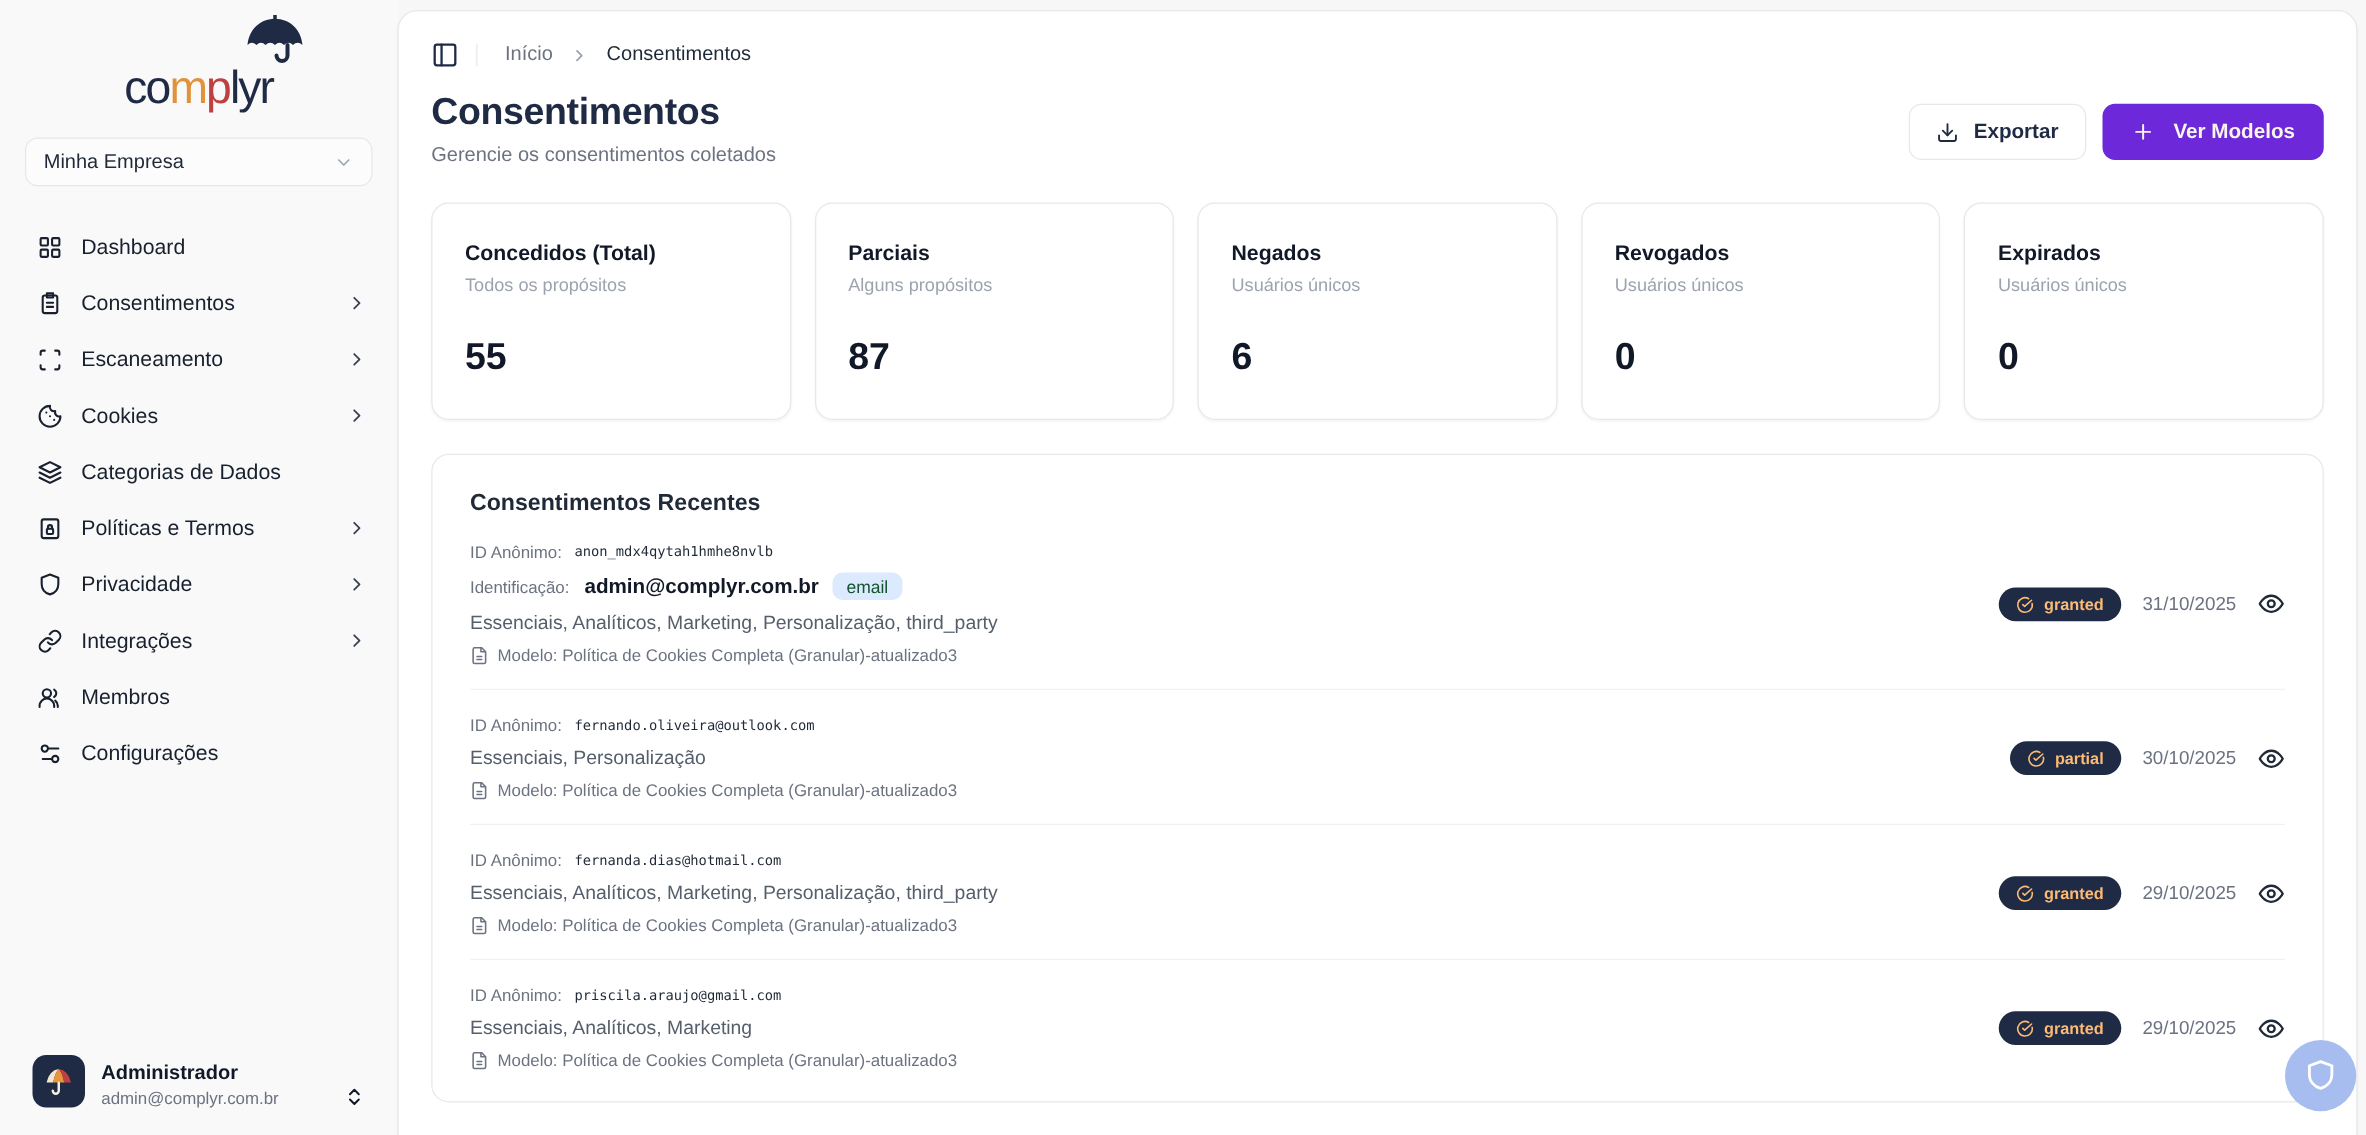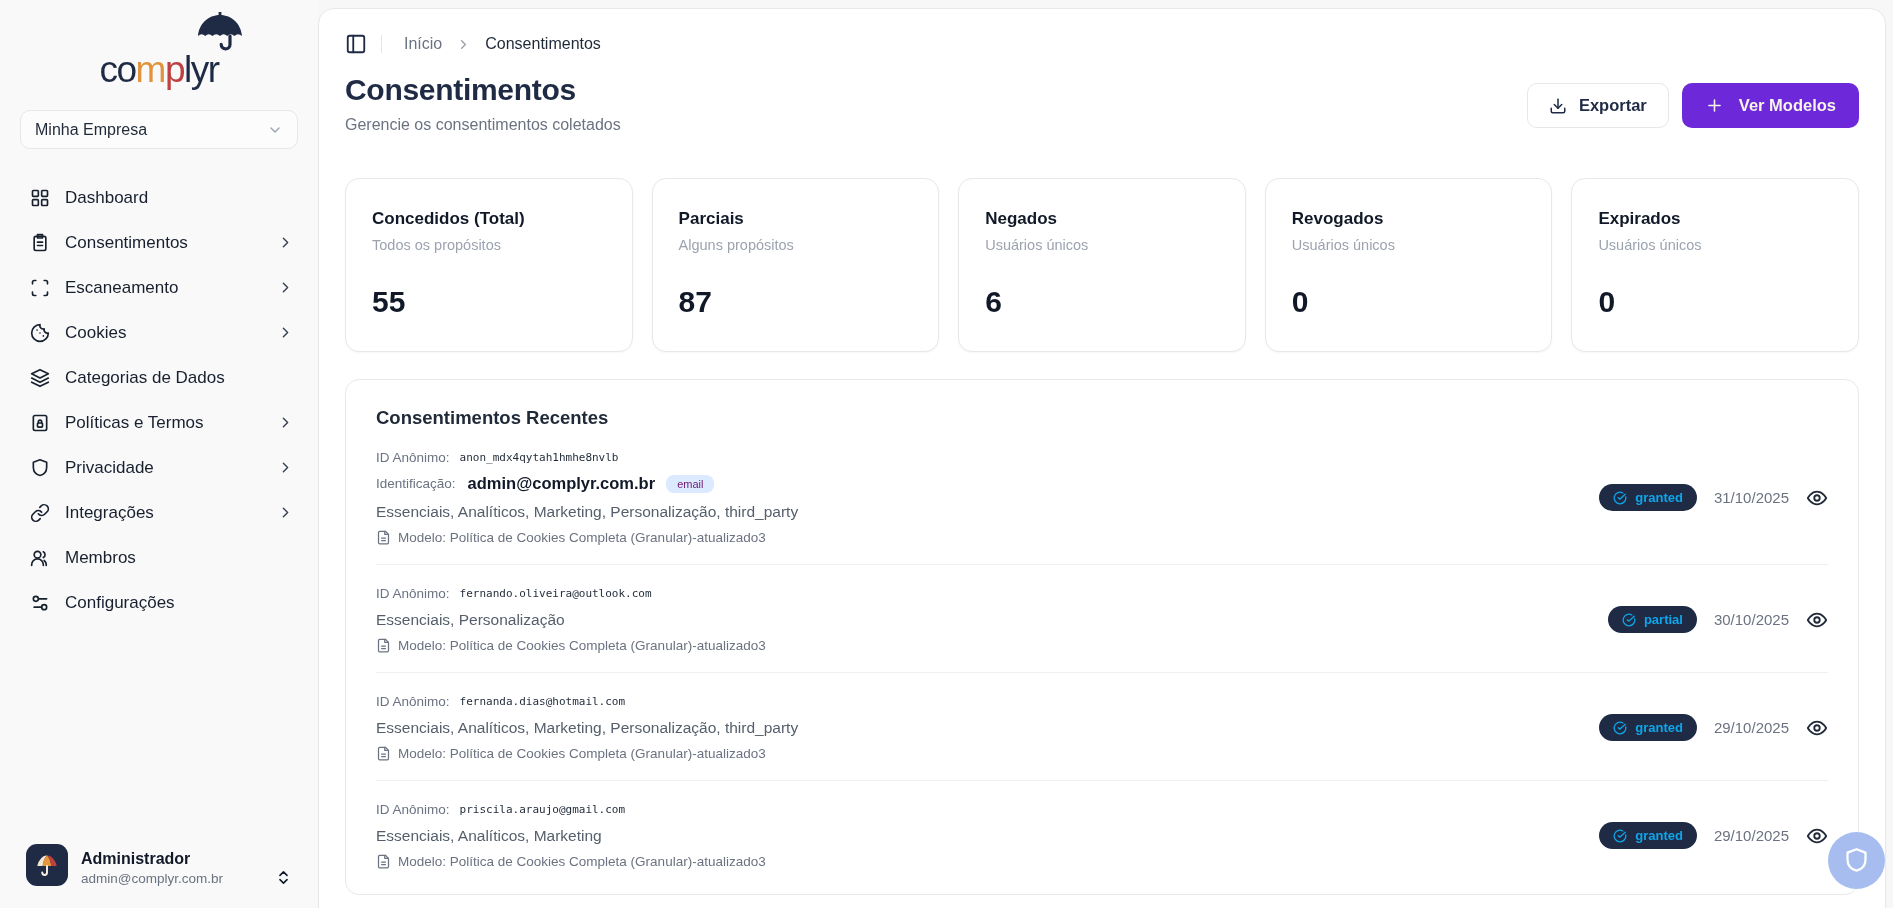--- a/index.html
+++ b/index.html
@@ -47,48 +47,48 @@
   .page-subtitle { font-size:16px; color:#6b7280; margin-top:9px; }
   .actions { display:flex; gap:13px; margin-top:10px; }
   .btn { height:45px; border-radius:10px; display:flex; align-items:center; gap:12px;
     font-size:16.5px; font-weight:600; cursor:pointer; border:none; font-family:inherit; }
   .btn-export { background:#ffffff; border:1px solid #e5e7eb; color:#1f2b45; padding:0 21px; }
   .btn-export svg { width:18px; height:18px; }
   .btn-models { background:#6d28d9; color:#f7f5ea; padding:0 23px; gap:15px; }
   .btn-models svg { width:19px; height:19px; }
 
   
-  .stats { display:flex; gap:19px; margin-top:44px; }
+  .stats { display:flex; gap:19px; margin-top:28px; }
   .stat-card { flex:1; background:#fff; border:1px solid #e8e8ea; border-radius:14px;
     padding:30px 26px 32px; box-shadow:0 1px 2px rgba(0,0,0,0.04); }
   .stat-title { font-size:17px; font-weight:700; color:#111827; }
   .stat-sub { font-size:14.5px; color:#9ca3af; margin-top:8px; }
   .stat-value { font-size:30px; font-weight:700; color:#111827; margin-top:32px; }
 
   
   .recent { margin-top:27px; background:#fff; border:1px solid #e8e8ea; border-radius:14px;
     padding:27px 30px 6px; }
   .recent-title { font-size:18.5px; font-weight:700; color:#1f2937; }
   .consent-item { display:flex; justify-content:space-between; align-items:center;
     padding:21px 0 19px; border-bottom:1px solid #f1f1f2; }
   .consent-item:last-child { border-bottom:none; }
   .ci-left { min-width:0; }
   .ci-line { display:flex; align-items:center; }
   .ci-label { font-size:13.5px; color:#6b7280; }
   .ci-anon { font-family:"DejaVu Sans Mono", monospace; font-size:11px; color:#1f2937; margin-left:10px; }
   .ci-ident-line { margin-top:9px; }
   .ci-ident { font-size:16.5px; font-weight:700; color:#111827; margin-left:12px; }
-  .type-badge { margin-left:11px; background:#dbeafe; color:#701a75; font-size:11px;
+  .type-badge { margin-left:11px; background:#dbeafe; color:#14532d; font-size:14px;
     padding:3px 11px; border-radius:8px; }
   .ci-purposes { font-size:15.5px; color:#555f6b; margin-top:10px; }
   .ci-model { display:flex; align-items:center; gap:7px; margin-top:9px; font-size:13.5px; color:#6b7280; }
   .ci-model svg { width:15px; height:15px; color:#6b7280; }
   .ci-right { display:flex; align-items:center; gap:17px; flex-shrink:0; margin-left:20px; }
-  .status-badge { background:#1f2b45; color:#0ea5e9; border-radius:999px; display:flex;
-    align-items:center; gap:8px; padding:6px 14px; font-size:13px; font-weight:700; }
+  .status-badge { background:#1f2b45; color:#fdba74; border-radius:999px; display:flex;
+    align-items:flex-end; gap:8px; padding:6px 14px; font-size:13px; font-weight:700; }
   .status-badge svg { width:14px; height:14px; }
   .ci-date { font-size:15px; color:#6b7280; }
   .eye-btn { width:22px; height:22px; color:#1f2937; cursor:pointer; }
 
   .float-btn { position:fixed; right:8px; bottom:19px; width:57px; height:57px; border-radius:50%;
     background:#a7bdf0; display:flex; align-items:center; justify-content:center; cursor:pointer; }
   .float-btn svg { width:27px; height:27px; color:#ffffff; }
 </style>
 </head>
 <body>

